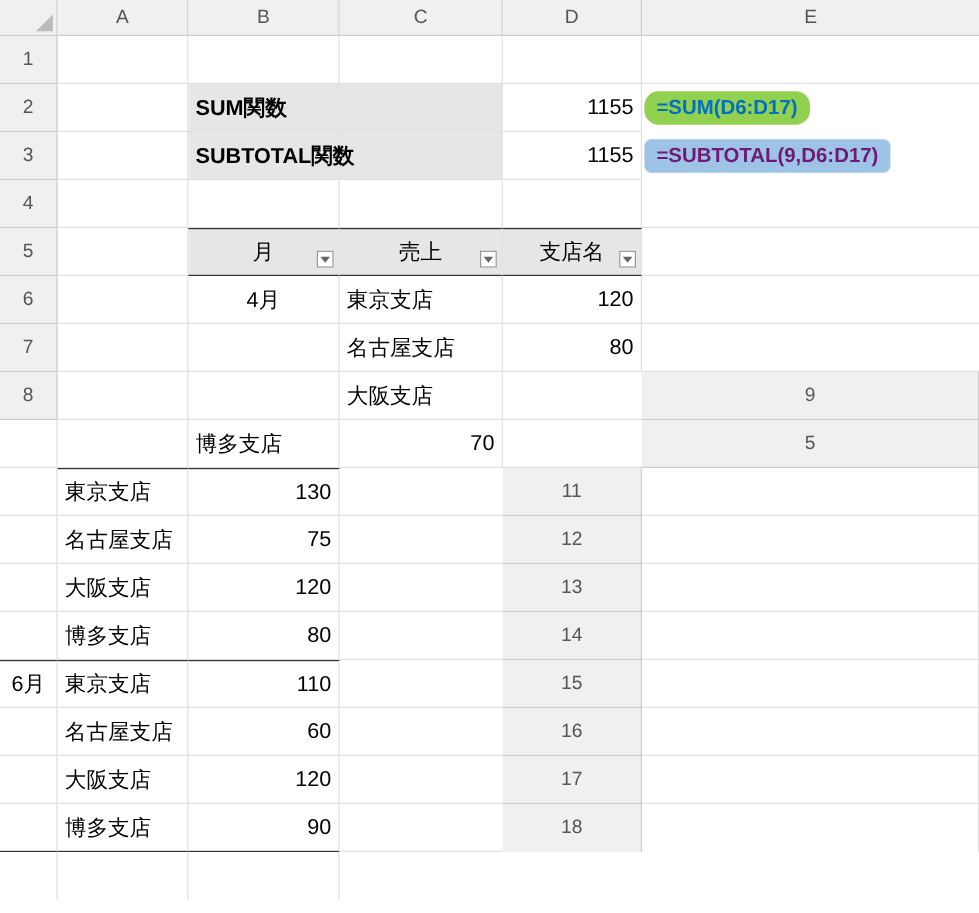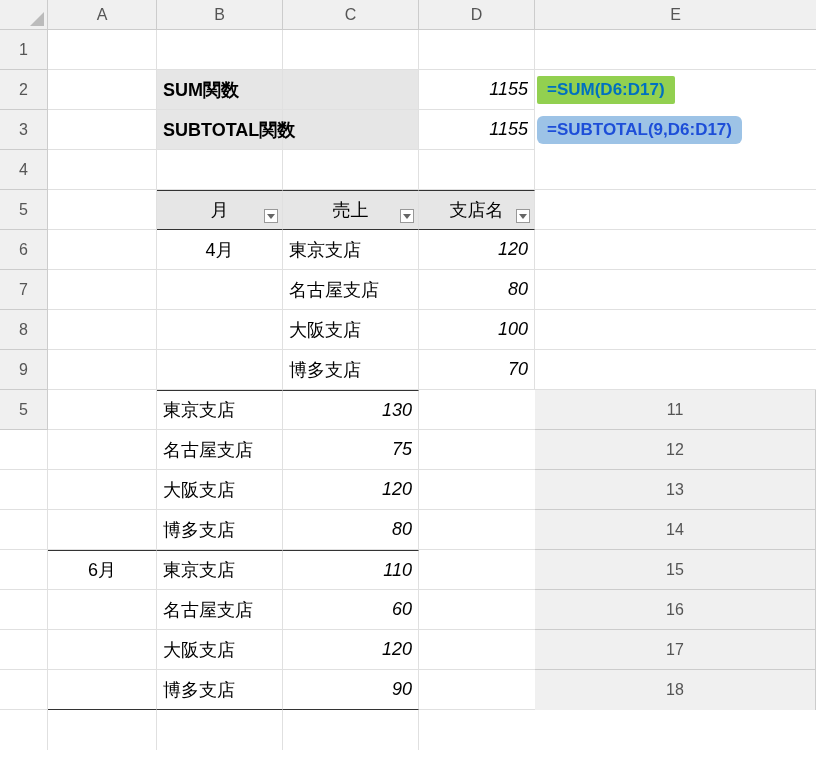--- a/index.html
+++ b/index.html
@@ -63,21 +63,20 @@
       border-color: transparent transparent #bbb transparent;
     }
     .shaded {
       background: #e6e6e6;
     }
     .bold {
       font-weight: bold;
     }
     .align-right {
       justify-content: flex-end;
-      font-style: italic;
     }
     .align-center {
       justify-content: center;
     }
     .table-header {
       background: #e6e6e6;
       justify-content: center;
       border-top: 1.5px solid #333;
       border-bottom: 1.5px solid #333;
       position: relative;
@@ -105,27 +104,27 @@
     .month-top {
       border-top: 1.5px solid #333;
     }
     .table-bottom {
       border-bottom: 1.5px solid #333;
     }
     .formula-green {
       background: #92d050;
       color: #0070c0;
       font-weight: bold;
-      border-radius: 2px;
+      border-radius: 12px;
       font-size: 17px;
       padding: 4px 10px;
     }
     .formula-blue {
       background: #9dc3e6;
-      color: #1d4ed8;
+      color: #701a75;
       font-weight: bold;
       border-radius: 6px;
       font-size: 17px;
       padding: 4px 10px;
     }
     .last-col {
       border-right: none;
     }
     .last-row {
       border-bottom: none;
@@ -219,21 +218,20 @@
   <div class="cell"></div>
   <div class="cell align-center"></div>
   <div class="cell">名古屋支店</div>
   <div class="cell align-right">80</div>
   <div class="cell last-col"></div>
 
   <div class="cell row-header">8</div>
   <div class="cell"></div>
   <div class="cell align-center"></div>
   <div class="cell">大阪支店</div>
-  <div class="cell align-right">100</div>
   <div class="cell last-col"></div>
 
   <div class="cell row-header">9</div>
   <div class="cell"></div>
   <div class="cell align-center"></div>
   <div class="cell">博多支店</div>
   <div class="cell align-right">70</div>
   <div class="cell last-col"></div>
 
   <div class="cell row-header">5</div>

